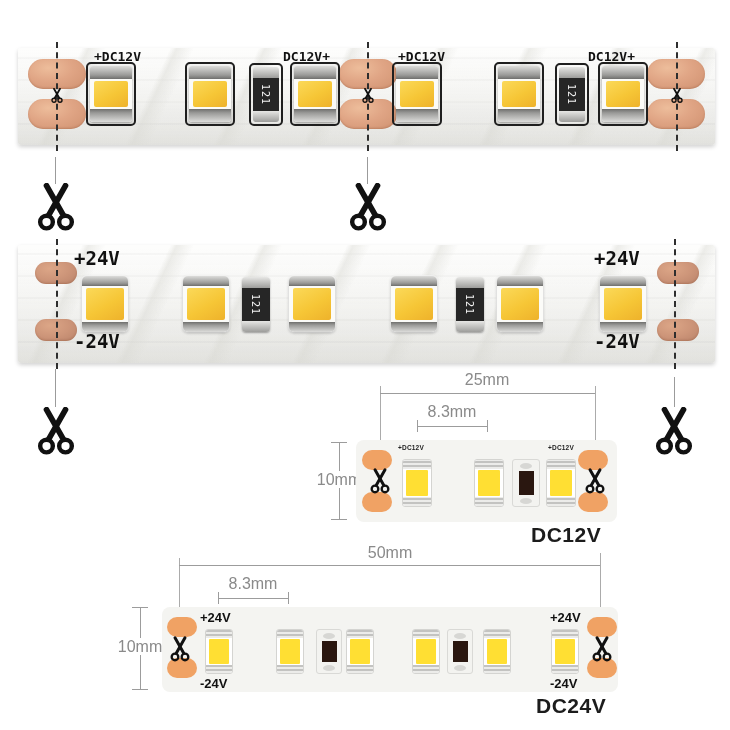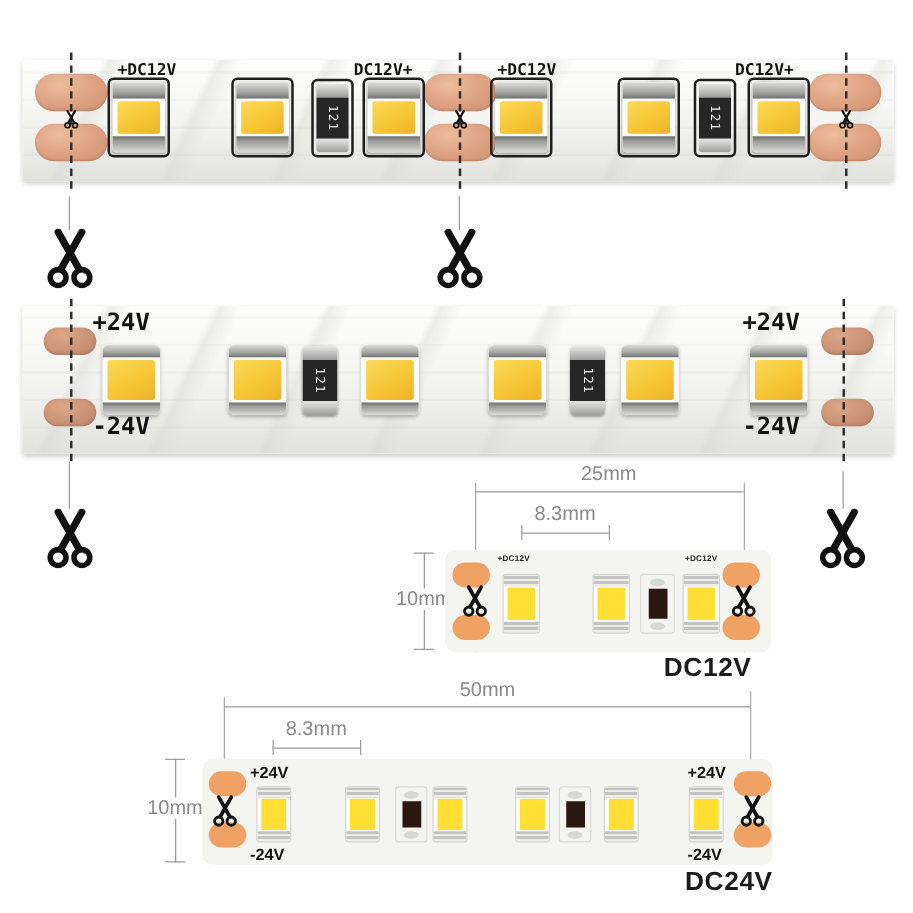--- a/index.html
+++ b/index.html
@@ -435,16 +435,16 @@
           <div class="rdot"></div>
           <div class="rdark"></div>
           <div class="rdot"></div>
         </div>
       <div class="resD" style="left:285px;top:22px;width:26px;height:45px;">
           <div class="rdot"></div>
           <div class="rdark"></div>
           <div class="rdot"></div>
         </div>
     </div>
-    <div class="dtitle" style="left:548px;top:694px;">DC24V</div>
+    <div class="dtitle" style="left:536px;top:694px;">DC24V</div>
   </div>
 
 </div>
 
 </body></html>

